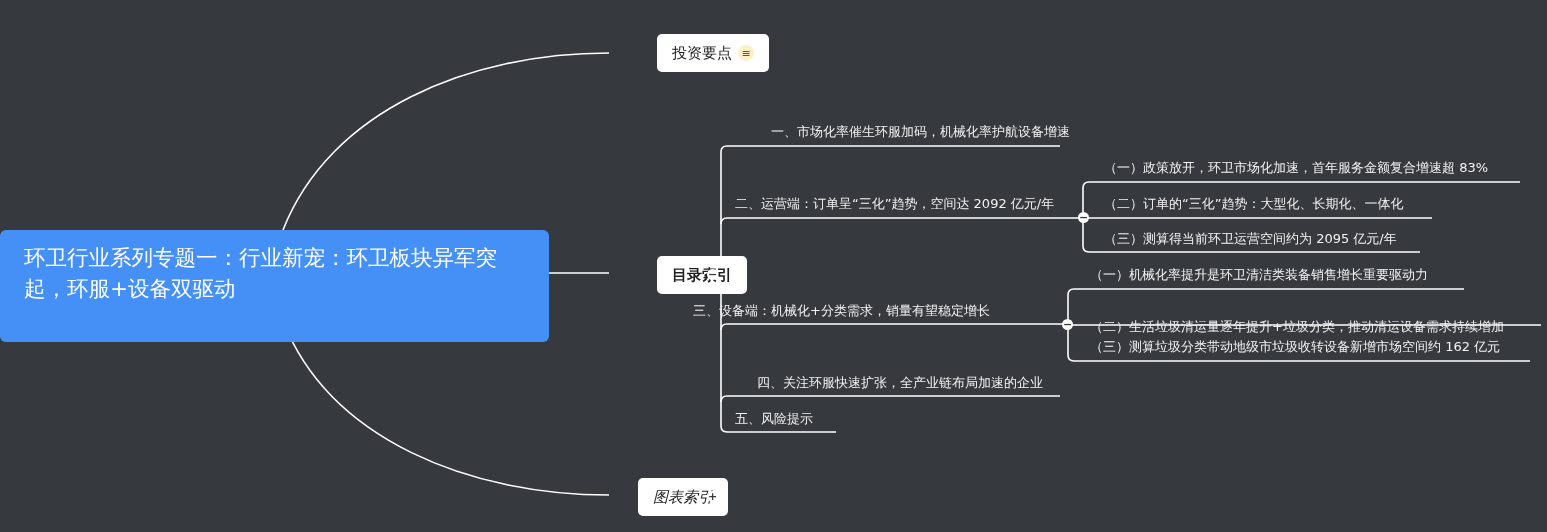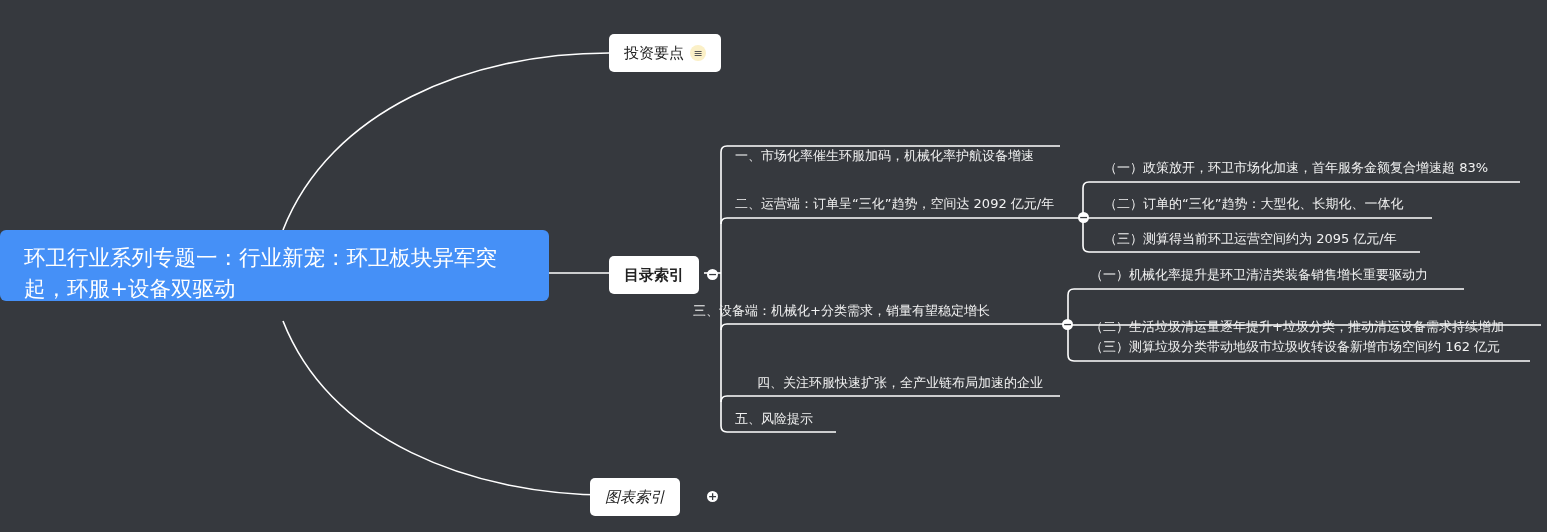--- a/index.html
+++ b/index.html
@@ -4,28 +4,28 @@
 <style>
   html, body { margin:0; padding:0; }
   body {
     width:1547px; height:532px; overflow:hidden;
     background:#36393e;
     font-family:"DejaVu Sans", "Liberation Sans", sans-serif;
     position:relative;
   }
   svg.lines { position:absolute; left:0; top:0; }
   .root {
-    position:absolute; left:0; top:230px; width:549px; height:71px;
+    position:absolute; left:0; top:230px; width:549px; height:112px;
     background:#4590f7; border-radius:6px; box-sizing:border-box;
     padding:12px 24px; color:#fff; font-size:21.5px; line-height:31px;
   }
   .main-node {
     position:absolute; background:#fff; border-radius:5px;
     height:38px; box-sizing:border-box; display:flex; align-items:center;
-    padding:0 15px; font-size:15px; color:#222;
+    padding:0 15px; font-size:15px; color:#222;margin-left:48px;
   }
   .note-icon {
     display:inline-flex; width:16px; height:16px; border-radius:50%;
     background:#fbf0c7; margin-left:6px; align-items:center; justify-content:center;
     font-size:11px; color:#555; line-height:1;
   }
   .leaf {
     position:absolute; color:#f2f2f2; font-size:13px; white-space:nowrap;
   }
   .toggle {
@@ -71,21 +71,21 @@
 <div class="main-node" style="left:609px;top:256px;font-weight:bold;">
   <span>目录索引</span>
 </div>
 <div class="toggle" style="left:707px;top:269px;">−</div>
 
 <div class="main-node" style="left:590px;top:478px;font-style:italic;">
   <span>图表索引</span>
 </div>
 <div class="toggle" style="left:707px;top:491px;">+</div>
 
-<div class="leaf" style="left:735px;top:123px;margin-top:24px;">一、市场化率催生环服加码，机械化率护航设备增速</div>
+<div class="leaf" style="left:771px;top:123px;">一、市场化率催生环服加码，机械化率护航设备增速</div>
 <div class="leaf" style="left:735px;top:195px;">二、运营端：订单呈“三化”趋势，空间达 2092 亿元/年</div>
 <div class="toggle" style="left:1078px;top:212px;">−</div>
 <div class="leaf" style="left:693px;top:302px;text-align:center;">三、设备端：机械化+分类需求，销量有望稳定增长</div>
 <div class="toggle" style="left:1062px;top:319px;">−</div>
 <div class="leaf" style="left:757px;top:374px;">四、关注环服快速扩张，全产业链布局加速的企业</div>
 <div class="leaf" style="left:735px;top:410px;">五、风险提示</div>
 
 <div class="leaf" style="left:1104px;top:159px;">（一）政策放开，环卫市场化加速，首年服务金额复合增速超 83%</div>
 <div class="leaf" style="left:1104px;top:195px;">（二）订单的“三化”趋势：大型化、长期化、一体化</div>
 <div class="leaf" style="left:1104px;top:230px;">（三）测算得当前环卫运营空间约为 2095 亿元/年</div>

